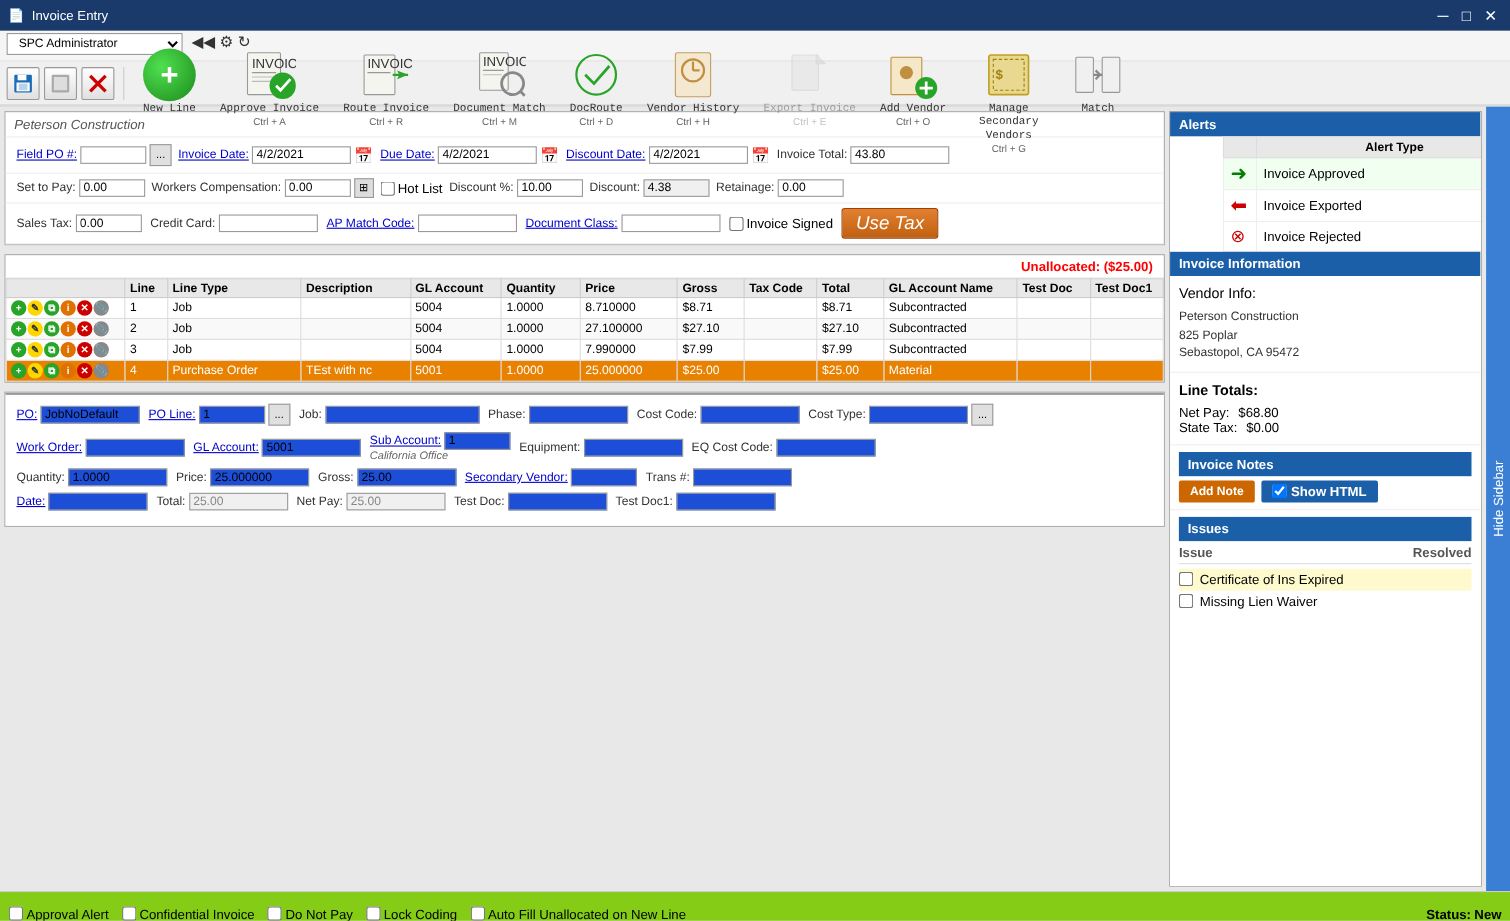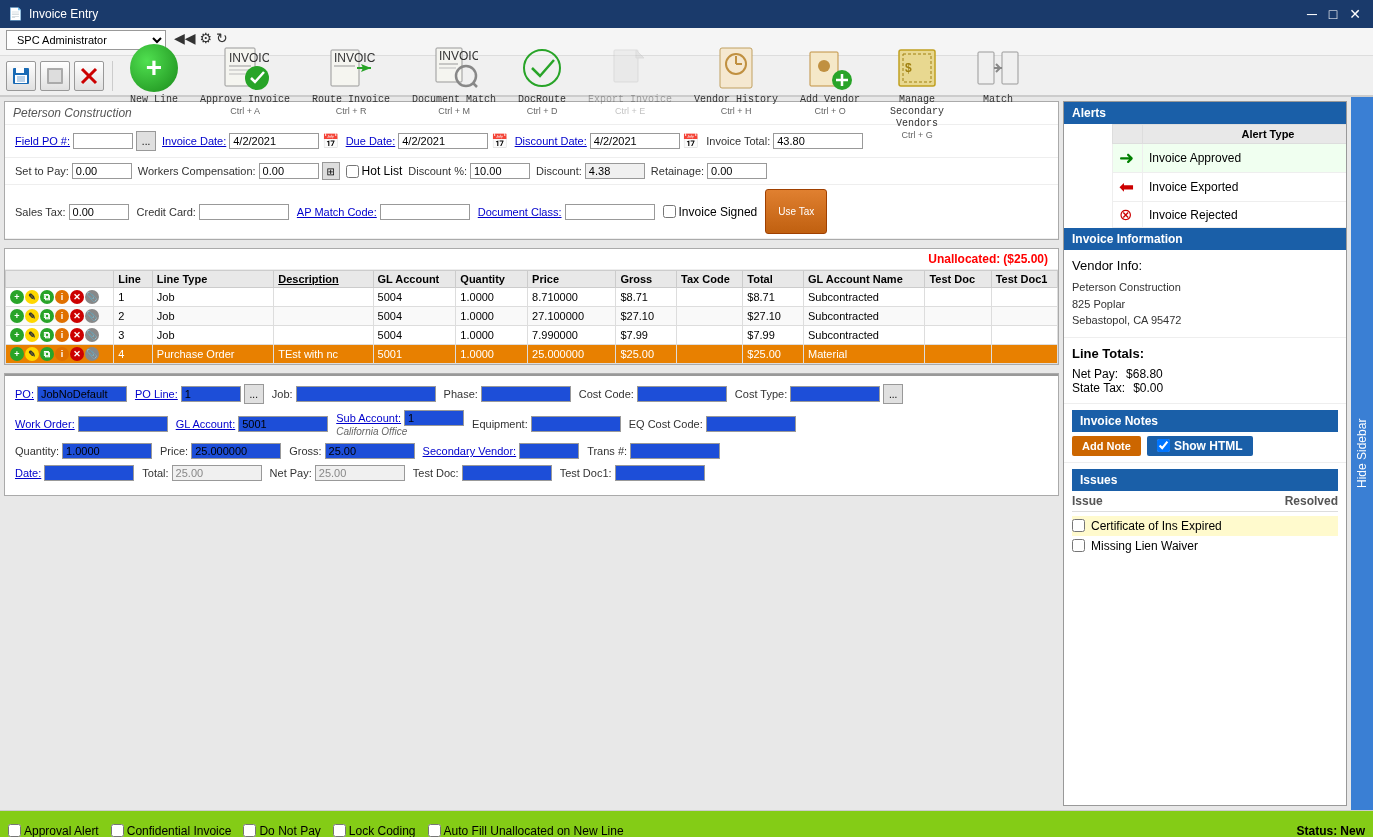--- a/index.html
+++ b/index.html
@@ -105,21 +105,21 @@
     
     
     .bottom-bar { background: #84cc16; border-top: 1px solid #ccc; padding: 3px 8px; display: flex; align-items: center; justify-content: space-between; height: 40px; }
     .bottom-checkboxes { display: flex; gap: 12px; align-items: center; }
     .bottom-check { display: flex; align-items: center; gap: 3px; font-size: 11px; }
     .status-text { font-size: 11px; font-weight: bold; }
     
     
     .big-green-circle { width: 48px; height: 48px; border-radius: 50%; background: radial-gradient(circle at 35% 35%, #50e050, #1a8a1a); display: flex; align-items: center; justify-content: center; color: white; font-size: 28px; font-weight: bold; }
     
-    .use-tax-btn { background: linear-gradient(to bottom, #e08030, #c06010); color: white; border: 1px solid #a04000; padding: 16px 12px; cursor: pointer; font-size: 10px; border-radius: 3px; }
+    .use-tax-btn { background: linear-gradient(to bottom, #e08030, #c06010); color: white; border: 1px solid #a04000; padding: 3px 12px; cursor: pointer; font-size: 17px; border-radius: 3px; font-style: italic; }
     
     .calc-icon { width: 18px; height: 18px; background: #ddd; border: 1px solid #999; display: inline-flex; align-items: center; justify-content: center; cursor: pointer; font-size: 10px; }
     
     .browse-btn { width: 20px; height: 20px; background: #e0e0e0; border: 1px solid #999; display: inline-flex; align-items: center; justify-content: center; cursor: pointer; font-size: 10px; }
     
     .section-wrapper { border: 1px solid #aaa; margin: 4px; background: white; }
   </style>
 </head>
 <body>
 
@@ -227,42 +227,42 @@
       <div class="ribbon-icon">
         <svg width="48" height="48" viewBox="0 0 48 48">
           <circle cx="24" cy="24" r="18" fill="none" stroke="#28a428" stroke-width="2"></circle>
           <polyline points="14,24 22,32 36,16" fill="none" stroke="#28a428" stroke-width="2.5"></polyline>
         </svg>
       </div>
       <span class="ribbon-label">DocRoute</span>
       <span class="ribbon-shortcut">Ctrl + D</span>
     </div>
 
-    <div class="ribbon-item disabled" style="height:70px; padding:2px 8px;">
-      <div class="ribbon-icon">
-        <svg width="48" height="48" viewBox="0 0 48 48">
-          <rect x="8" y="6" width="24" height="32" fill="#e0e0e0" stroke="#bbb" stroke-width="1" rx="1"></rect>
-          <polygon points="30,6 38,14 30,14" fill="#ccc" stroke="#bbb" stroke-width="1"></polygon>
-        </svg>
-      </div>
-      <span class="ribbon-label">Export Invoice</span>
-      <span class="ribbon-shortcut">Ctrl + E</span>
-    </div>
-
     <div class="ribbon-item" style="height:70px; padding:2px 8px;">
       <div class="ribbon-icon">
         <svg width="48" height="48" viewBox="0 0 48 48">
           <rect x="8" y="4" width="32" height="40" rx="2" fill="#f5e8d0" stroke="#c0a060" stroke-width="1"></rect>
           <circle cx="24" cy="20" r="10" fill="none" stroke="#c09040" stroke-width="2"></circle>
           <line x1="24" y1="12" x2="24" y2="20" stroke="#c09040" stroke-width="2"></line>
           <line x1="24" y1="20" x2="30" y2="20" stroke="#c09040" stroke-width="2"></line>
         </svg>
       </div>
       <span class="ribbon-label">Vendor History</span>
       <span class="ribbon-shortcut">Ctrl + H</span>
+    </div>
+
+    <div class="ribbon-item disabled" style="height:70px; padding:2px 8px;">
+      <div class="ribbon-icon">
+        <svg width="48" height="48" viewBox="0 0 48 48">
+          <rect x="8" y="6" width="24" height="32" fill="#e0e0e0" stroke="#bbb" stroke-width="1" rx="1"></rect>
+          <polygon points="30,6 38,14 30,14" fill="#ccc" stroke="#bbb" stroke-width="1"></polygon>
+        </svg>
+      </div>
+      <span class="ribbon-label">Export Invoice</span>
+      <span class="ribbon-shortcut">Ctrl + E</span>
     </div>
 
 
     <div class="ribbon-item" style="height:70px; padding:2px 8px;">
       <div class="ribbon-icon">
         <svg width="48" height="48" viewBox="0 0 48 48">
           <rect x="4" y="8" width="28" height="34" fill="#f5e8c8" stroke="#c09040" stroke-width="1" rx="1"></rect>
           <circle cx="18" cy="22" r="6" fill="#c09040"></circle>
           <circle cx="36" cy="36" r="10" fill="#28a428"></circle>
           <line x1="30" y1="36" x2="42" y2="36" stroke="white" stroke-width="2.5"></line>
@@ -392,21 +392,21 @@
         <span>Unallocated:</span>
         <span style="color:red; font-weight:bold;">($25.00)</span>
       </div>
 
       <table class="lines-table">
         <thead>
           <tr>
             <th style="width:90px;"></th>
             <th style="width:35px;">Line</th>
             <th style="width:110px;">Line Type</th>
-            <th style="width:90px;text-decoration:underline;">Description</th>
+            <th style="width:90px;">Description</th>
             <th style="width:75px;">GL Account</th>
             <th style="width:65px;">Quantity</th>
             <th style="width:80px;">Price</th>
             <th style="width:55px;">Gross</th>
             <th style="width:60px;">Tax Code</th>
             <th style="width:55px;">Total</th>
             <th style="width:110px;">GL Account Name</th>
             <th style="width:60px;">Test Doc</th>
             <th style="width:60px;">Test Doc1</th>
           </tr>

